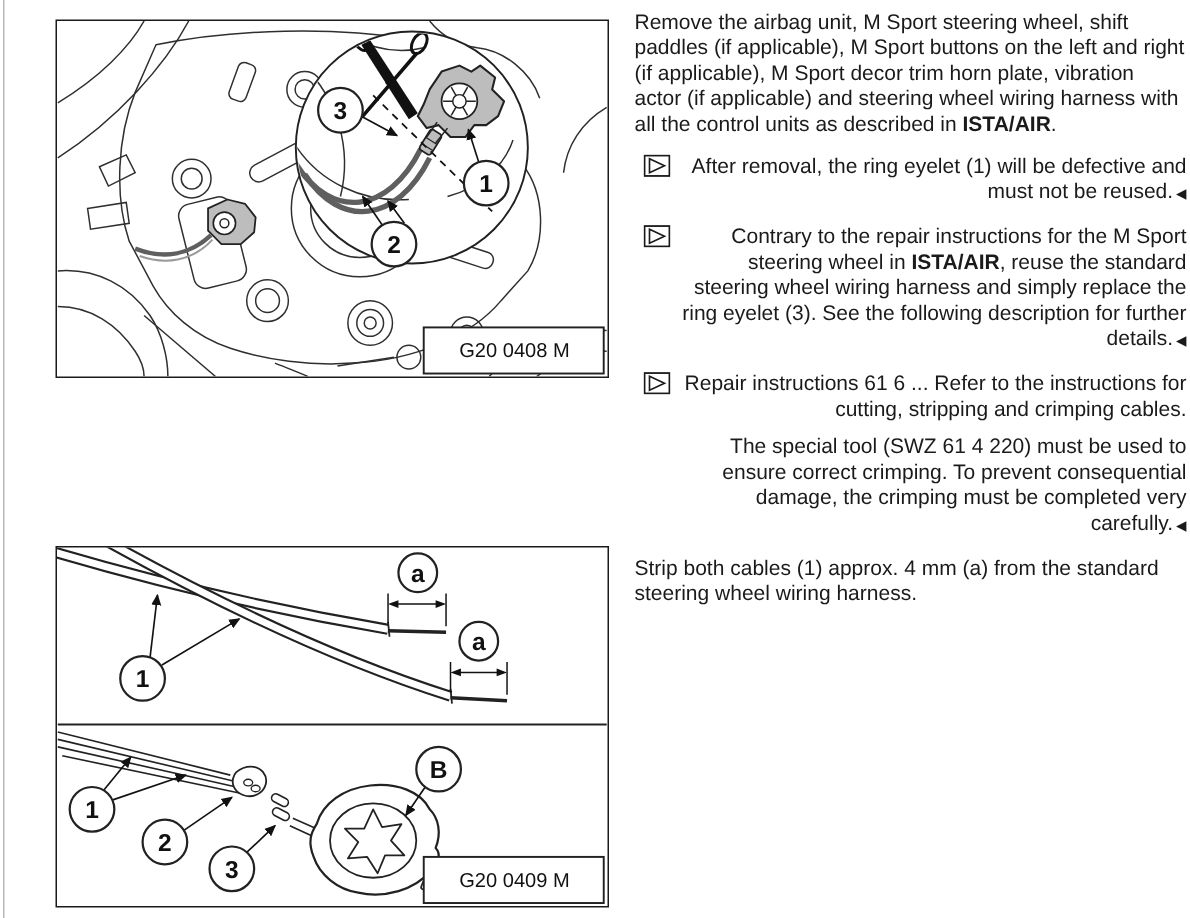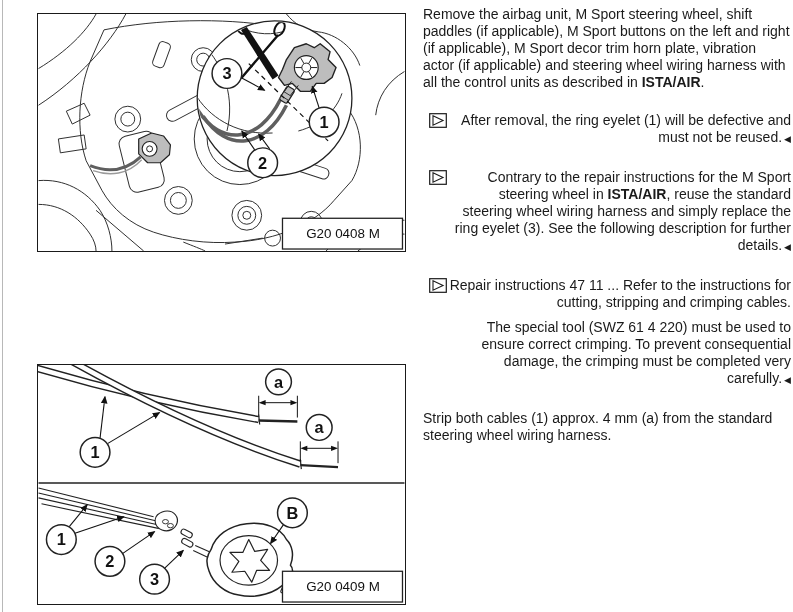--- a/index.html
+++ b/index.html
@@ -12,21 +12,21 @@
   figure.fig{position:absolute;margin:0;border:1.8px solid #1a1a1a;background:#fff;box-sizing:border-box;}
   .fig1{left:37px;top:13px;width:369px;height:239px;}
   .fig2{left:37px;top:364px;width:369px;height:241px;}
   .fig svg{display:block;width:100%;height:100%;}
   svg text{font-family:"Liberation Sans",sans-serif;fill:#111;}
   .callout-text{font-size:16.5px;font-weight:bold;text-anchor:middle;}
   .cap-text{font-size:13.5px;text-anchor:middle;}
 
   .rightcol{
     position:absolute;left:419px;top:6px;width:372px;
-    display:flex;flex-direction:column;gap:21px;
+    display:flex;flex-direction:column;gap:11px;
     font-size:14px;line-height:17px;
   }
   .para{margin:0;padding-left:4px;}
   .note{display:grid;grid-template-columns:28px 1fr;align-items:start;text-align:right;}
   .nicon{display:block;padding-top:1px;}
   .ntext{margin:0;display:flex;flex-direction:column;gap:8px;}
   .ntext p{margin:0;}
   b{font-weight:bold;}
   .mark{font-size:9px;margin-left:2px;}
 </style>
@@ -310,21 +310,21 @@
 
 
   <div class="note">
     <span class="nicon">
       <svg width="18" height="15" viewBox="0 0 18 15">
         <rect x="0.7" y="0.7" width="16.6" height="13.6" fill="#fff" stroke="#1a1a1a" stroke-width="1.2"></rect>
         <path d="M4,2.8 L14,7.5 L4,12.2 Z" fill="#fff" stroke="#1a1a1a" stroke-width="1.1"></path>
       </svg>
     </span>
     <div class="ntext">
-      <p>Repair instructions 47 11 ... Refer to the instructions for cutting, stripping and crimping cables.</p>
+      <p>Repair instructions 61 6 ... Refer to the instructions for cutting, stripping and crimping cables.</p>
       <p><span>The special tool (SWZ 61 4 220) must be used to ensure correct crimping. To prevent consequential damage, the crimping must be completed very carefully.</span><span class="mark">◀</span></p>
     </div>
   </div>
 
   <p class="para">Strip both cables (1) approx. 4 mm (a) from the standard steering wheel wiring harness.</p>
 
 
 </div>
 
 </body></html>

